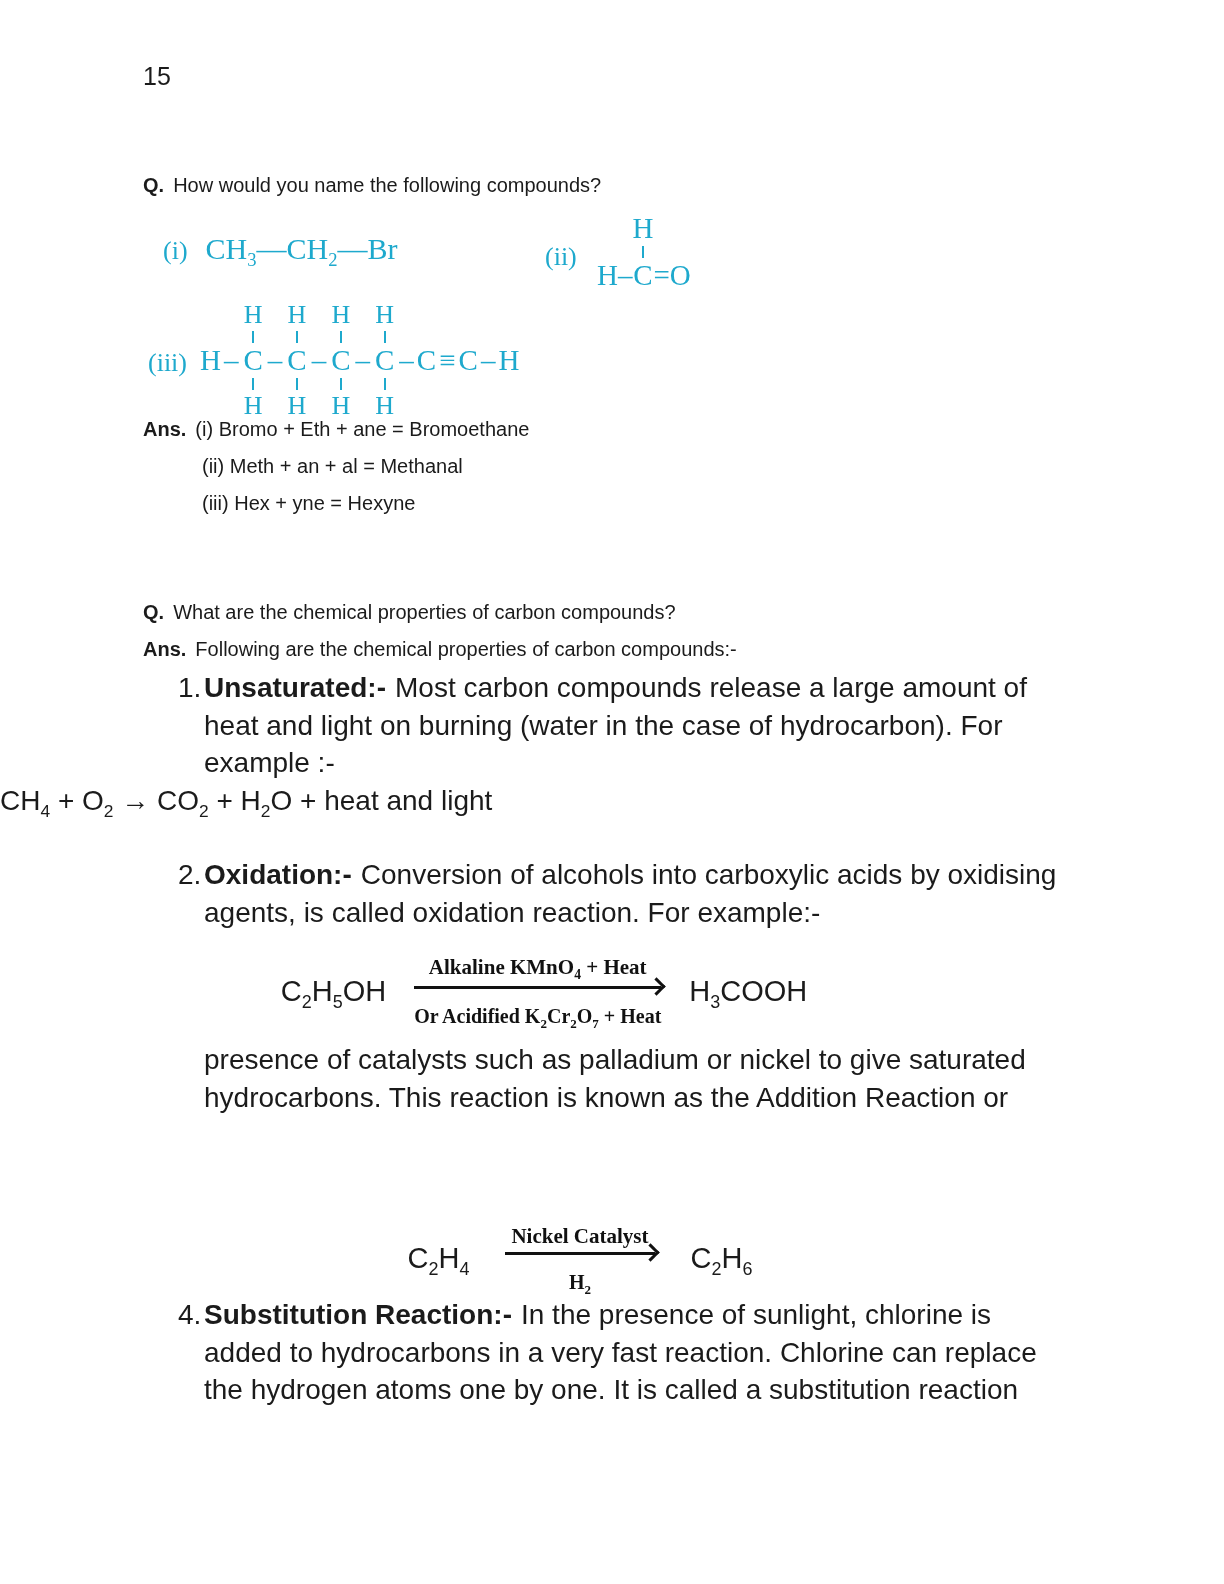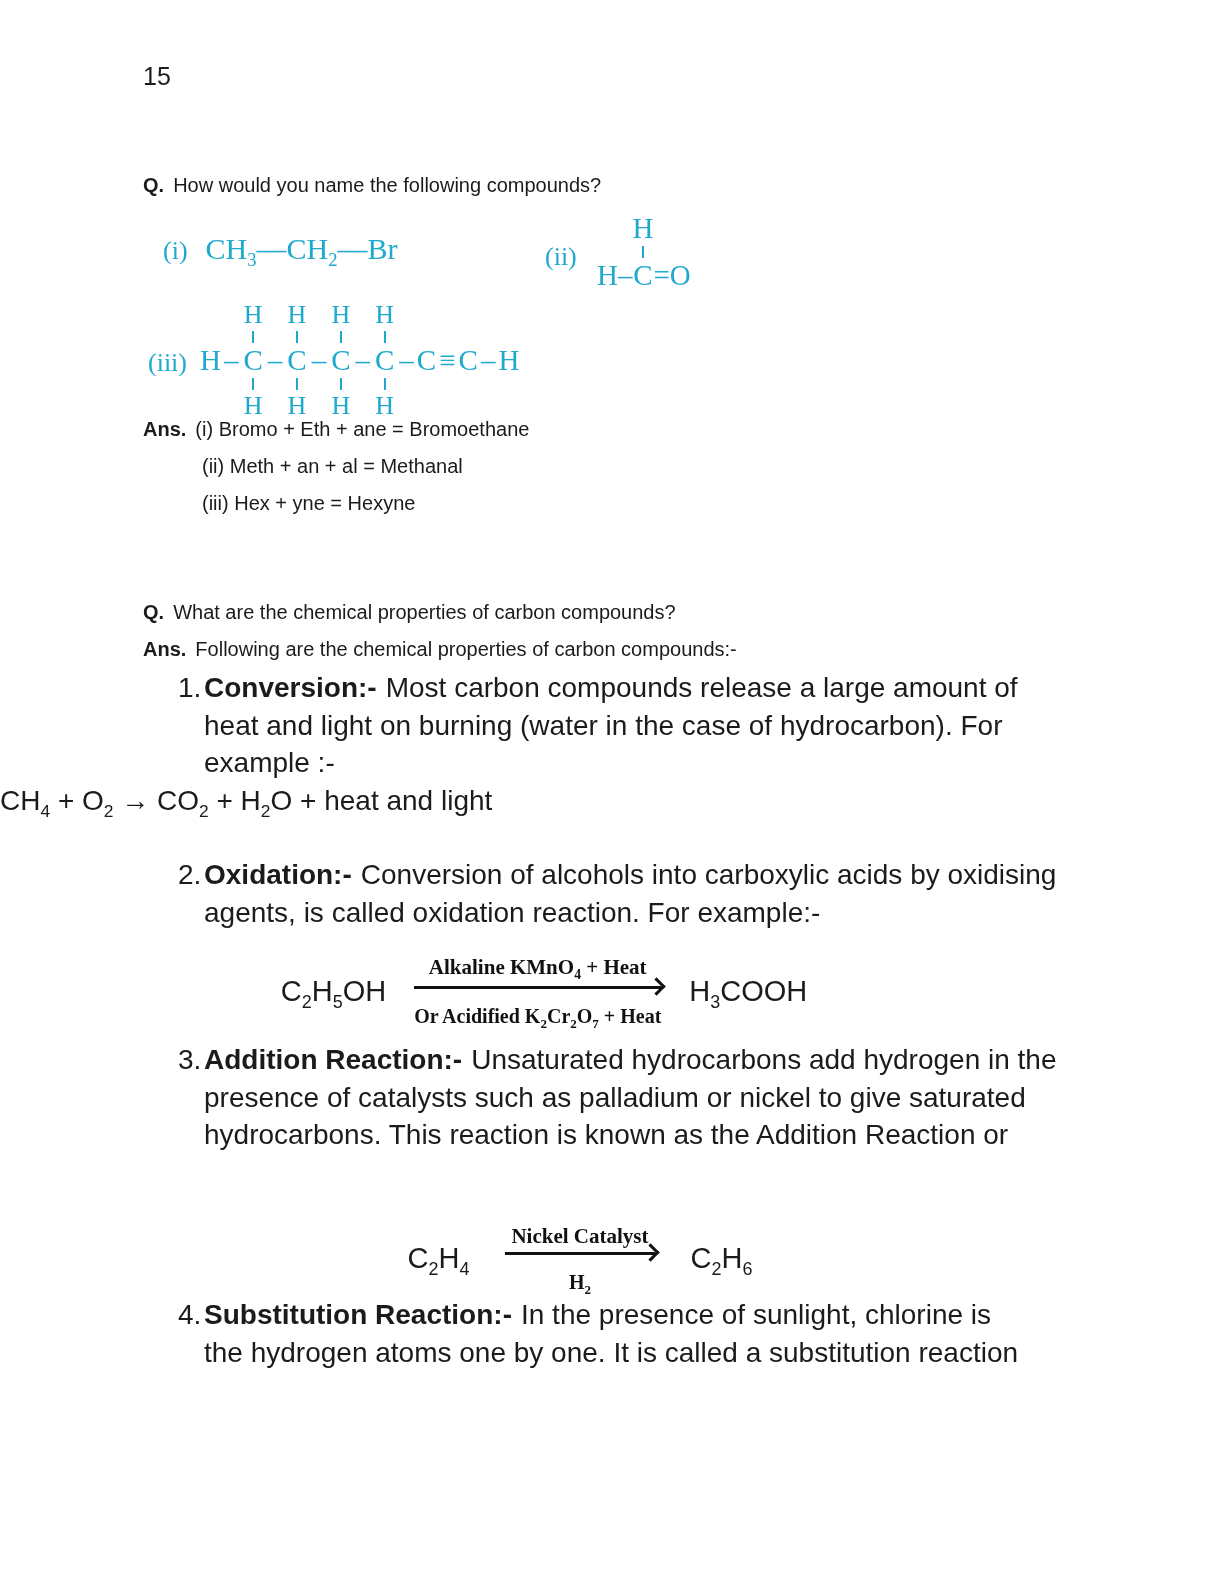--- a/index.html
+++ b/index.html
@@ -136,21 +136,21 @@
 
   <div class="abs body-txt" style="left:143px; top:594px;">
     <span class="lbl">Q.</span><span>What are the chemical properties of carbon compounds?</span>
   </div>
 
   <div class="abs body-txt" style="left:143px; top:631px;">
     <span class="lbl">Ans.</span><span>Following are the chemical properties of carbon compounds:-</span>
   </div>
 
   <div class="abs item" style="left:178px; top:669px; width:900px;">
-    <div><span class="num">1.</span><span class="item-title">Conversion:-</span><span>Most carbon compounds release a large amount of</span></div>
+    <div><span class="num">1.</span><span class="item-title">Unsaturated:-</span><span>Most carbon compounds release a large amount of</span></div>
     <div class="cont">heat and light on burning (water in the case of hydrocarbon). For</div>
     <div class="cont">example :-</div>
   </div>
 
   <div class="abs eq-center" style="top:782px;">
     <div class="formula-rich">CH<sub>4</sub> + O<sub>2</sub>  →  CO<sub>2</sub> + H<sub>2</sub>O + heat and light</div>
   </div>
 
   <div class="abs item" style="left:178px; top:856px; width:920px;">
     <div><span class="num">2.</span><span class="item-title">Oxidation:-</span><span>Conversion of alcohols into carboxylic acids by oxidising</span></div>
@@ -163,35 +163,35 @@
       <div class="rxn-above formula-rich">Alkaline KMnO<sub>4</sub>  + Heat</div>
       <div class="rxn-shaft">
           <span class="rxn-head"></span>
         </div>
       <div class="rxn-below formula-rich">Or Acidified K<sub>2</sub>Cr<sub>2</sub>O<sub>7</sub> + Heat</div>
     </div>
     <span class="rxn-term formula-rich">H<sub>3</sub>COOH</span>
   </div>
 
   <div class="abs item" style="left:178px; top:1041px; width:920px;">
-    <div><span class="num">3.</span><span class="item-title">Addition Reaction:-</span><span>Unsaturated hydrocarbons add hydrogen in the</span></div>
     <div class="cont">presence of catalysts such as palladium or nickel to give saturated</div>
     <div class="cont">hydrocarbons. This reaction is known as the Addition Reaction or</div>
   </div>
 
   <div class="abs rxn-row gap36" style="top:1224px;margin-left:36px;">
     <span class="rxn-term formula-rich">C<sub>2</sub>H<sub>4</sub></span>
     <div class="rxn-arrow">
       <div class="rxn-above formula-rich">Nickel Catalyst</div>
       <div class="rxn-shaft">
           <span class="rxn-head"></span>
         </div>
       <div class="rxn-below formula-rich">H<sub>2</sub></div>
     </div>
     <span class="rxn-term formula-rich">C<sub>2</sub>H<sub>6</sub></span>
   </div>
 
   <div class="abs item" style="left:178px; top:1296px; width:920px;">
     <div><span class="num">4.</span><span class="item-title">Substitution Reaction:-</span><span>In the presence of sunlight, chlorine is</span></div>
+    <div class="cont">added to hydrocarbons in a very fast reaction. Chlorine can replace</div>
     <div class="cont">the hydrogen atoms one by one. It is called a substitution reaction</div>
   </div>
 
 </div>
 
 </body></html>

